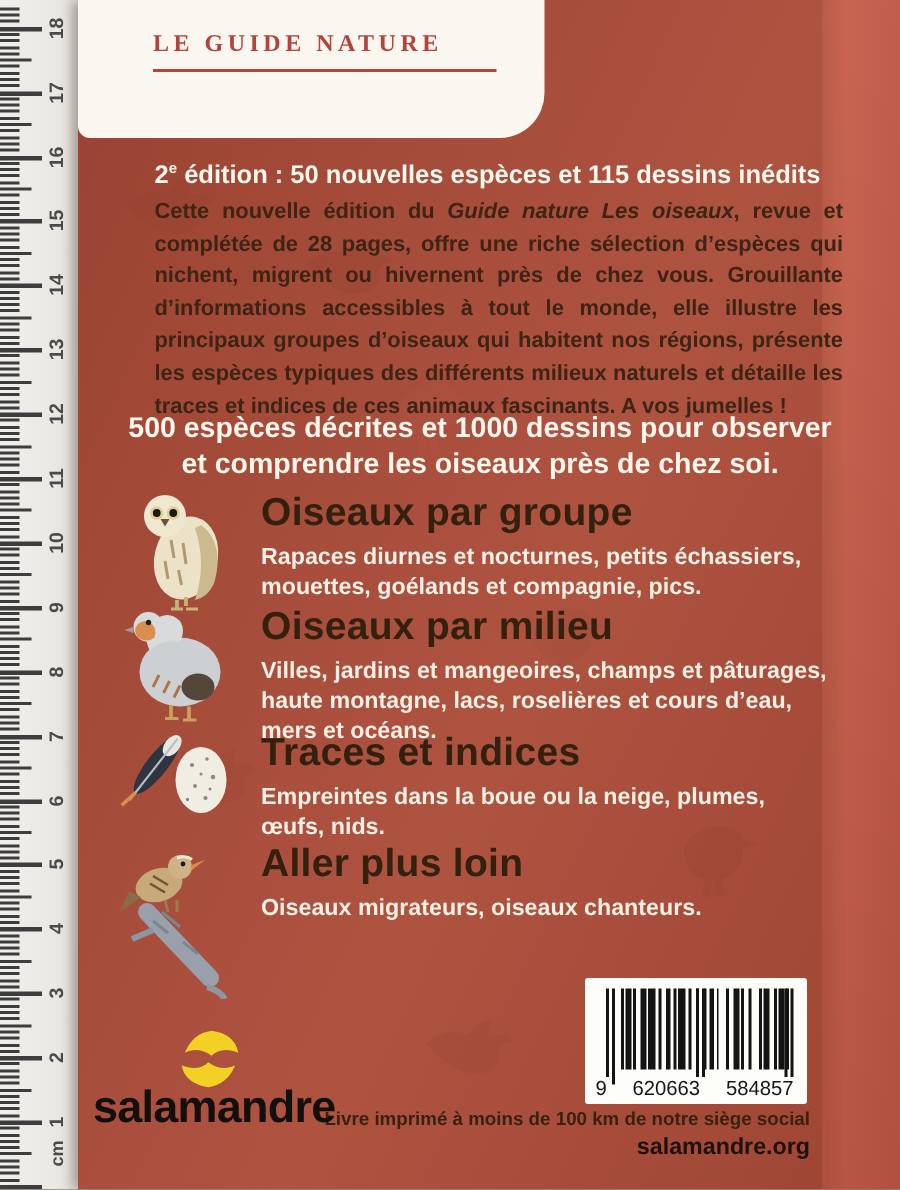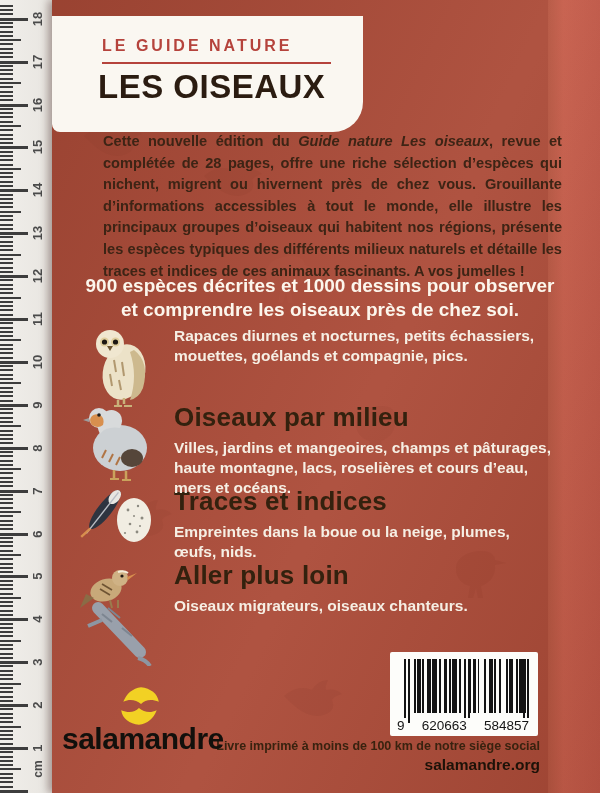--- a/index.html
+++ b/index.html
@@ -26,22 +26,22 @@
     background:#ab4a37;
     box-shadow:-4px 0 8px rgba(40,10,5,.35);
   }
   #cover .shade{position:absolute;inset:0;background:linear-gradient(115deg,rgba(0,0,0,.10),rgba(255,255,255,.05) 55%,rgba(0,0,0,.08));pointer-events:none;}
   #edge-strip{
     position:absolute;right:0;top:0;width:52px;height:793px;
     background:linear-gradient(90deg,#b5543f,#c65c49 30%,#c05645);
   }
   
   #title-panel{
-    position:absolute;left:0;top:16px;width:311px;height:116px;
-    background:#faf7f1;border-radius:0 0 30px 8px;
+    position:absolute;left:0;top:0;width:311px;height:92px;
+    background:#faf7f1;border-radius:0 0 30px 8px;font-family:Liberation Serif, serif;
   }
   #brand-label{
     position:absolute;left:50px;top:21px;
     font-size:16px;font-weight:bold;letter-spacing:3px;color:#b5433c;
   }
   #brand-underline{position:absolute;left:50px;top:46px;width:229px;height:2px;background:#b5433c;}
   #book-title{
     position:absolute;left:46px;top:52px;
     font-size:33px;font-weight:bold;letter-spacing:.5px;color:#2b1c11;
   }
@@ -319,27 +319,27 @@
       <use href="#flybird" x="30" y="120" fill="#8c3826" opacity="0.12"></use>
       <use href="#gull" x="210" y="250" fill="#b85a42" opacity="0.18"></use>
     </svg>
 
     <div id="edge-strip"></div>
     <div class="shade"></div>
 
     <div id="title-panel">
       <div id="brand-label">LE GUIDE NATURE</div>
       <div id="brand-underline"></div>
-      <div id="book-title">LES OISEAUX</div>
-    </div>
-
+    </div>
+
+    <div id="edition-banner"><span>2</span><sup>e</sup><span> édition : 50 nouvelles espèces et 115 dessins inédits</span></div>
 
     <div id="intro-paragraph"><span>Cette nouvelle édition du </span><i>Guide nature Les oiseaux</i><span>, revue et complétée de 28 pages, offre une riche sélection d’espèces qui nichent, migrent ou hivernent près de chez vous. Grouillante d’informations accessibles à tout le monde, elle illustre les principaux groupes d’oiseaux qui habitent nos régions, présente les espèces typiques des différents milieux naturels et détaille les traces et indices de ces animaux fascinants. A vos jumelles !</span></div>
 
-    <div id="tagline">900 espèces décrites et 1000 dessins pour observer
+    <div id="tagline">500 espèces décrites et 1000 dessins pour observer
 et comprendre les oiseaux près de chez soi.</div>
 
     <div class="section" style="top:326px">
       <div class="icon-box">
         <svg width="92" height="82" viewBox="0 0 92 82">
           <ellipse cx="52" cy="46" rx="21" ry="28" fill="#ece2c8" transform="rotate(14 52 46)"></ellipse>
           <path d="M62 24 q16 12 9 38 q-4 10 -13 12 q8 -24 0 -48 z" fill="#cdb98e"></path>
           <g stroke="#a3865a" stroke-width="2" opacity=".8">
             <line x1="42" y1="34" x2="44" y2="46"></line>
               <line x1="50" y1="36" x2="52" y2="50"></line>
@@ -350,20 +350,21 @@
           <circle cx="32.5" cy="16" r="4.5" fill="#e0cf9e"></circle>
             <circle cx="43.5" cy="16" r="4.5" fill="#e0cf9e"></circle>
           <circle cx="32.5" cy="16" r="2.6" fill="#1c1812"></circle>
             <circle cx="43.5" cy="16" r="2.6" fill="#1c1812"></circle>
           <path d="M35 20 l3 5 3 -5 z" fill="#6b5530"></path>
           <path d="M46 74 l0 6 m6 -8 l0 6" stroke="#c9b27a" stroke-width="2.5"></path>
           <path d="M42 80 h8 m2 0 h8" stroke="#c9b27a" stroke-width="2"></path>
         </svg>
       </div>
       <div class="txt">
+        <div class="section-title">Oiseaux par groupe</div>
         <div class="section-desc">Rapaces diurnes et nocturnes, petits échassiers, mouettes, goélands et compagnie, pics.</div>
       </div>
     </div>
 
     <div class="section" style="top:486px">
       <div class="icon-box">
         <svg width="96" height="74" viewBox="0 0 96 74">
           <g transform="rotate(38 30 30)">
             <ellipse cx="30" cy="22" rx="7" ry="24" fill="#2e3440"></ellipse>
             <ellipse cx="30" cy="6" rx="5" ry="8" fill="#e8e6e0"></ellipse>

